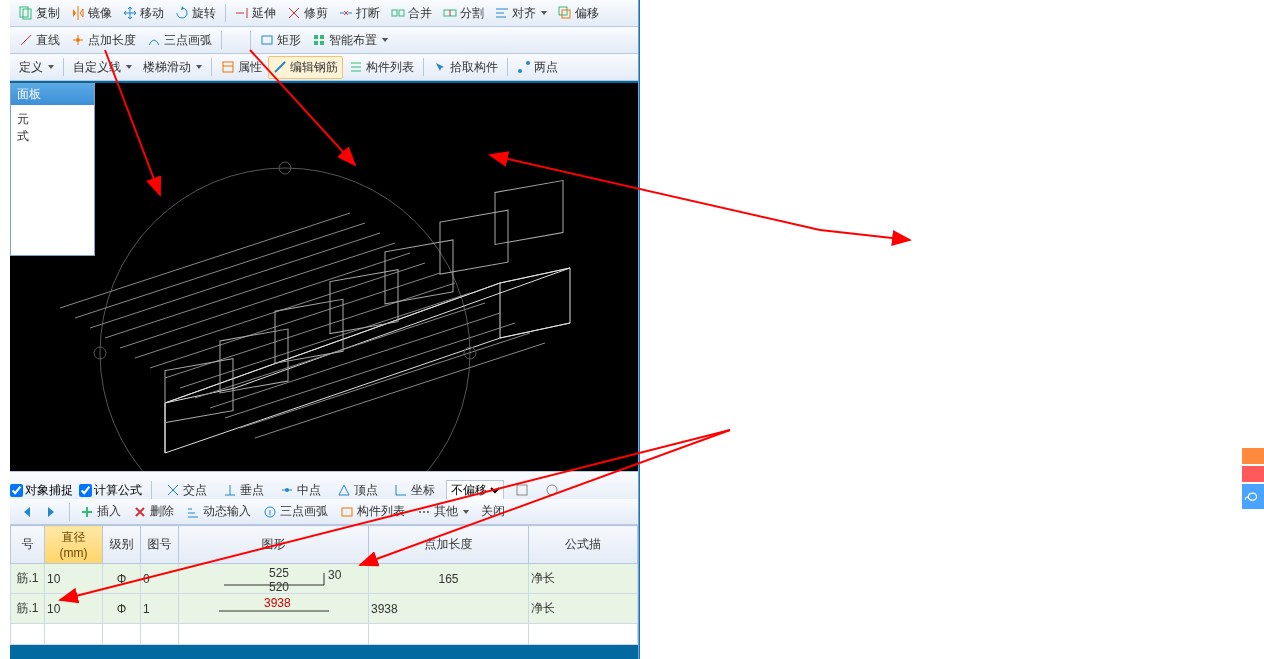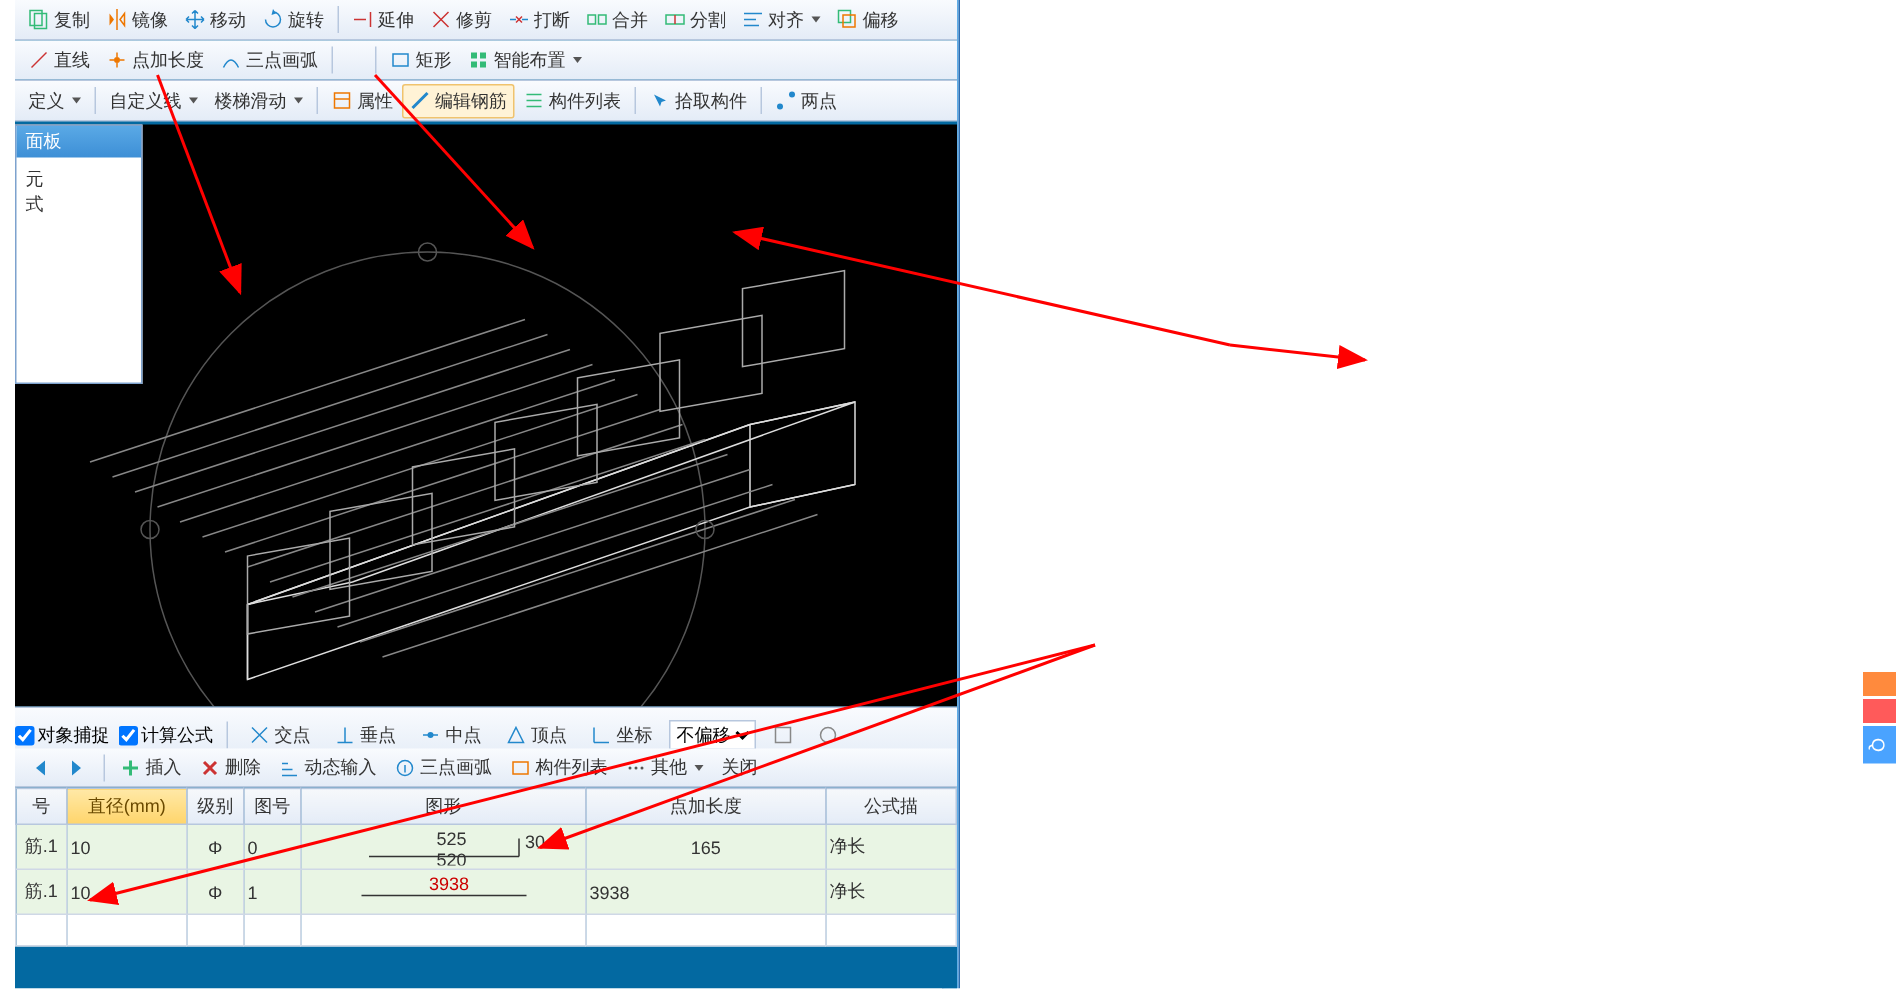--- a/index.html
+++ b/index.html
@@ -436,21 +436,21 @@
       </div>
     <div class="tbtn">
         <span>关闭</span>
       </div>
   </div>
 
   <table class="grid">
     <tbody>
         <tr>
       <th style="width:34px">号</th>
-      <th class="hi" style="width:80px">直径(mm)</th>
+      <th class="hi" style="width:58px">直径(mm)</th>
       <th style="width:38px">级别</th>
       <th style="width:38px">图号</th>
       <th style="width:190px">图形</th>
       <th style="width:160px">点加长度</th>
       <th>公式描</th>
     </tr>
     <tr>
       <td>筋.1</td>
       <td style="text-align:left">10</td>
       <td>Φ</td>

